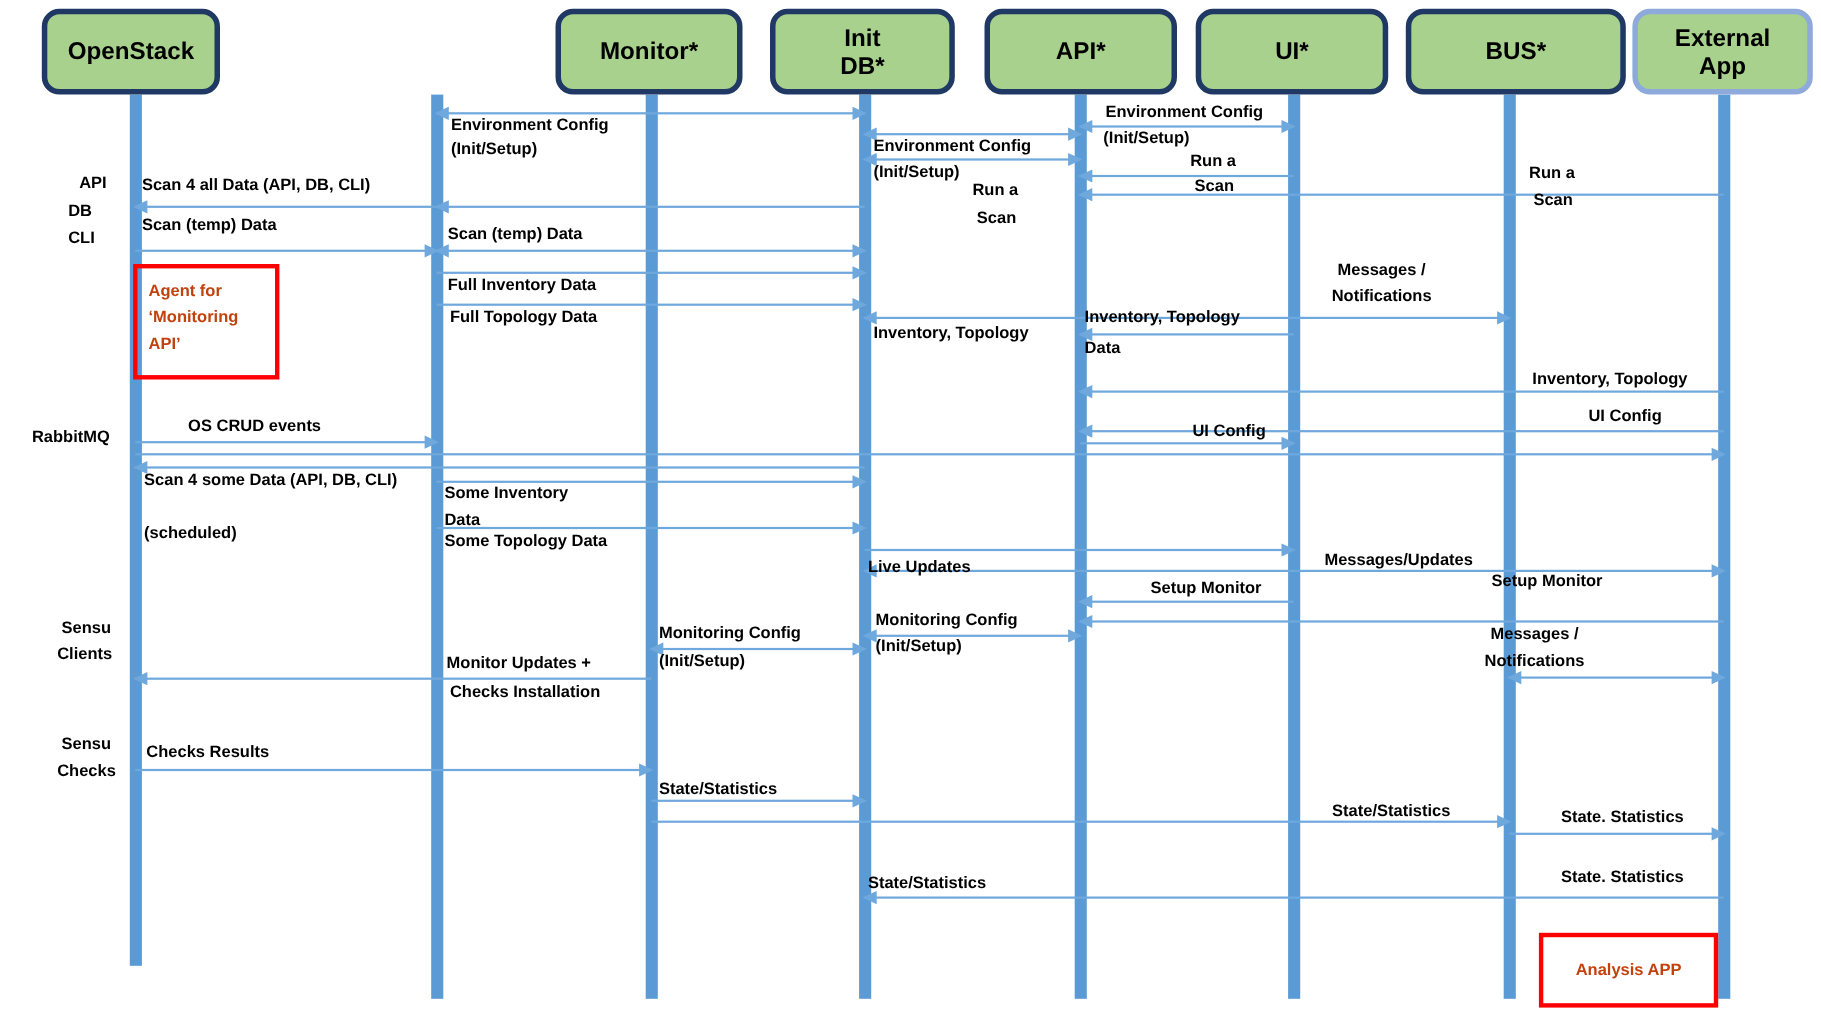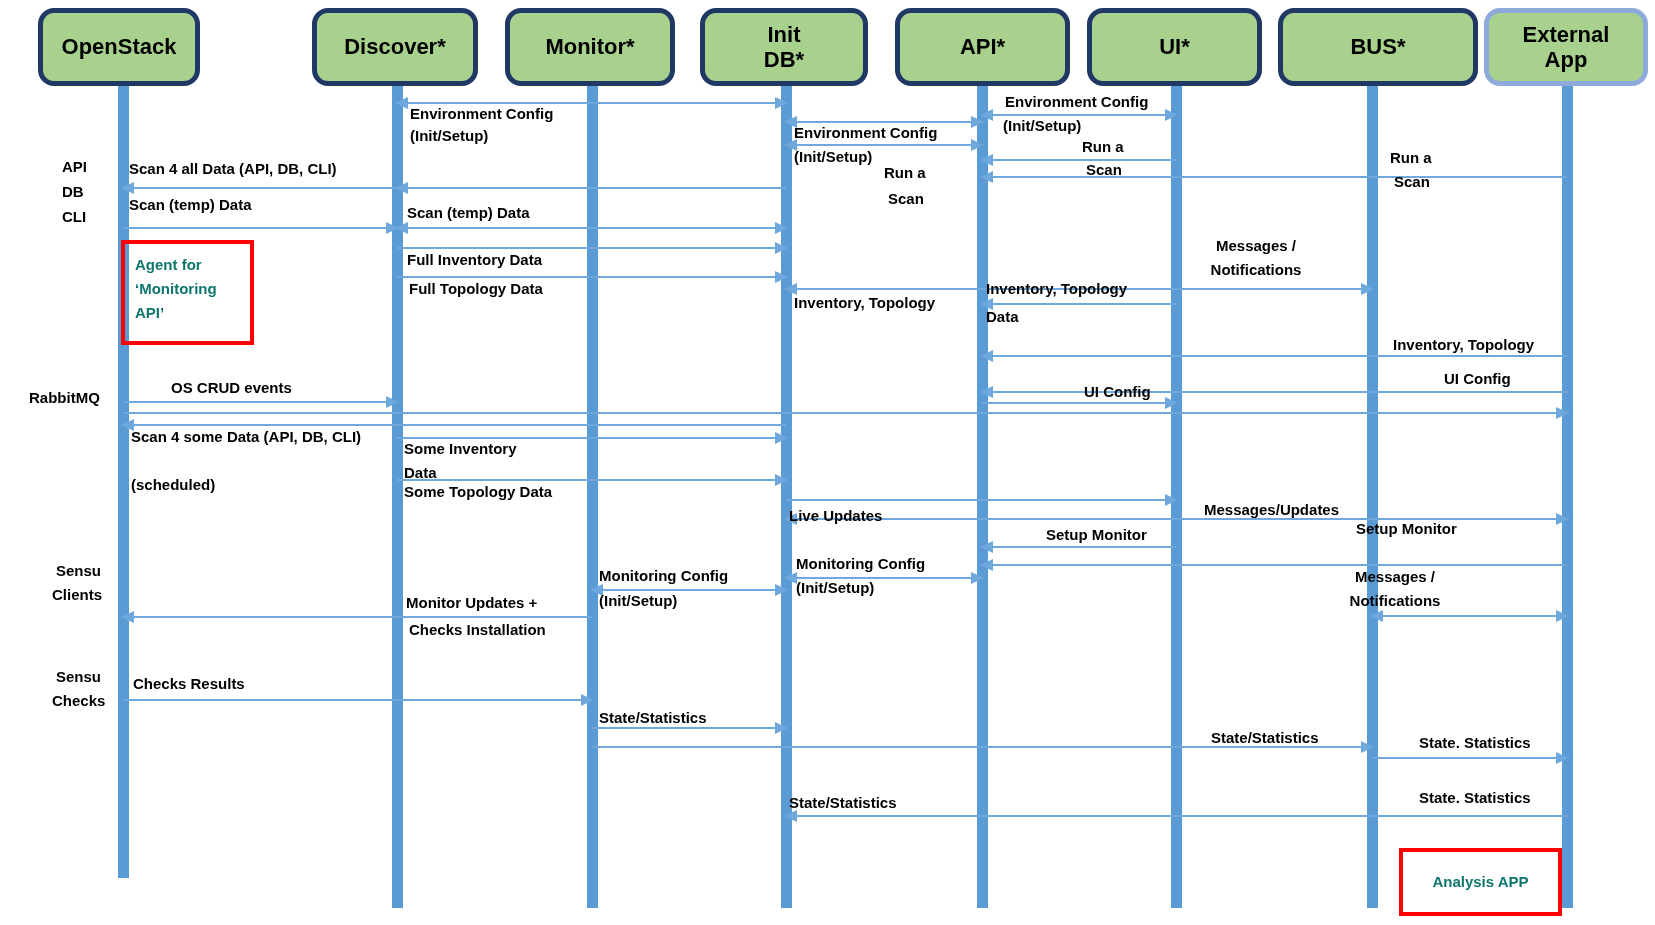--- a/index.html
+++ b/index.html
@@ -9,34 +9,33 @@
          font-weight:bold;font-size:22px;color:#000;text-align:center;white-space:pre-line;line-height:1.15;}
   .actor.external{border-color:#8EAADB;}
   .lifeline{position:absolute;width:11px;background:#5B9BD5;}
   .arrow{position:absolute;height:2px;background:#6FA8DC;}
   .ah{position:absolute;width:0;height:0;border-top:6px solid transparent;border-bottom:6px solid transparent;top:-5px;}
   .ah-r{right:-2px;border-left:13px solid #6FA8DC;}
   .ah-l{left:-2px;border-right:13px solid #6FA8DC;}
   .msg-label{position:absolute;font-weight:bold;font-size:15px;color:#000;white-space:nowrap;line-height:1.15;}
   .msg-label.center{transform:translateX(-50%);text-align:center;}
   .note{position:absolute;box-sizing:border-box;border:4px solid #FF0000;background:transparent;
-        font-weight:bold;font-size:15px;color:#0f766e;padding:9px 10px;line-height:1.6;}
+        font-weight:bold;font-size:15px;color:#c2410c;padding:9px 10px;line-height:1.6;}
   .note.center{display:flex;align-items:center;justify-content:center;padding:0;}
   .footnote{position:absolute;font-weight:bold;font-size:20px;color:#000;
             text-decoration:underline;text-decoration-thickness:2px;white-space:nowrap;}
 </style>
 </head>
 <body>
 
 <div id="diagram">
   <div class="footnote" style="left: 8px; top: 880px; margin-top: 48px;">* Running as Containers</div>
 <div class="lifeline" style="left: 118px; top: 86px; height: 792px; background: rgb(91, 155, 213);"></div>
     <div class="actor" style="left: 38px; width: 162px;">OpenStack</div>
     <div class="lifeline" style="left: 392px; top: 86px; height: 822px; background: rgb(91, 155, 213);"></div>
-    <div class="actor" style="left: 312px; width: 166px;">Discover*</div>
     <div class="lifeline" style="left: 587px; top: 86px; height: 822px; background: rgb(91, 155, 213);"></div>
     <div class="actor" style="left: 505px; width: 170px;">Monitor*</div>
     <div class="lifeline" style="left: 781px; top: 86px; height: 822px; background: rgb(91, 155, 213);"></div>
     <div class="actor" style="left: 700px; width: 168px;">Init
 DB*</div>
     <div class="lifeline" style="left: 977px; top: 86px; height: 822px; background: rgb(91, 155, 213);"></div>
     <div class="actor" style="left: 895px; width: 175px;">API*</div>
     <div class="lifeline" style="left: 1171px; top: 86px; height: 822px; background: rgb(91, 155, 213);"></div>
     <div class="actor" style="left: 1087px; width: 175px;">UI*</div>
     <div class="lifeline" style="left: 1367px; top: 86px; height: 822px; background: rgb(91, 155, 213);"></div>
@@ -201,21 +200,21 @@
     <div class="msg-label" style="left: 406px; top: 594px;">Monitor Updates +</div>
     <div class="msg-label" style="left: 409px; top: 621px;">Checks Installation</div>
     <div class="msg-label center" style="left: 1395px; top: 568px;">Messages /</div>
     <div class="msg-label center" style="left: 1395px; top: 592px;">Notifications</div>
     <div class="msg-label" style="left: 133px; top: 675px;">Checks Results</div>
     <div class="msg-label" style="left: 599px; top: 709px;">State/Statistics</div>
     <div class="msg-label" style="left: 1211px; top: 729px;">State/Statistics</div>
     <div class="msg-label" style="left: 1419px; top: 734px;">State. Statistics</div>
     <div class="msg-label" style="left: 1419px; top: 789px;">State. Statistics</div>
     <div class="msg-label" style="left: 789px; top: 794px;">State/Statistics</div>
-    <div class="msg-label" style="left: 62px; top: 158px;">API</div>
+    <div class="msg-label" style="left: 72px; top: 158px;">API</div>
     <div class="msg-label" style="left: 62px; top: 183px;">DB</div>
     <div class="msg-label" style="left: 62px; top: 208px;">CLI</div>
     <div class="msg-label" style="left: 29px; top: 389px;">RabbitMQ</div>
     <div class="msg-label" style="left: 56px; top: 562px;">Sensu</div>
     <div class="msg-label" style="left: 52px; top: 586px;">Clients</div>
     <div class="msg-label" style="left: 56px; top: 668px;">Sensu</div>
     <div class="msg-label" style="left: 52px; top: 692px;">Checks</div>
     <div class="note" style="left: 121px; top: 240px; width: 133px; height: 105px; border-color: rgb(255, 0, 0);">
       <div>Agent for</div>
       <div>‘Monitoring</div>

